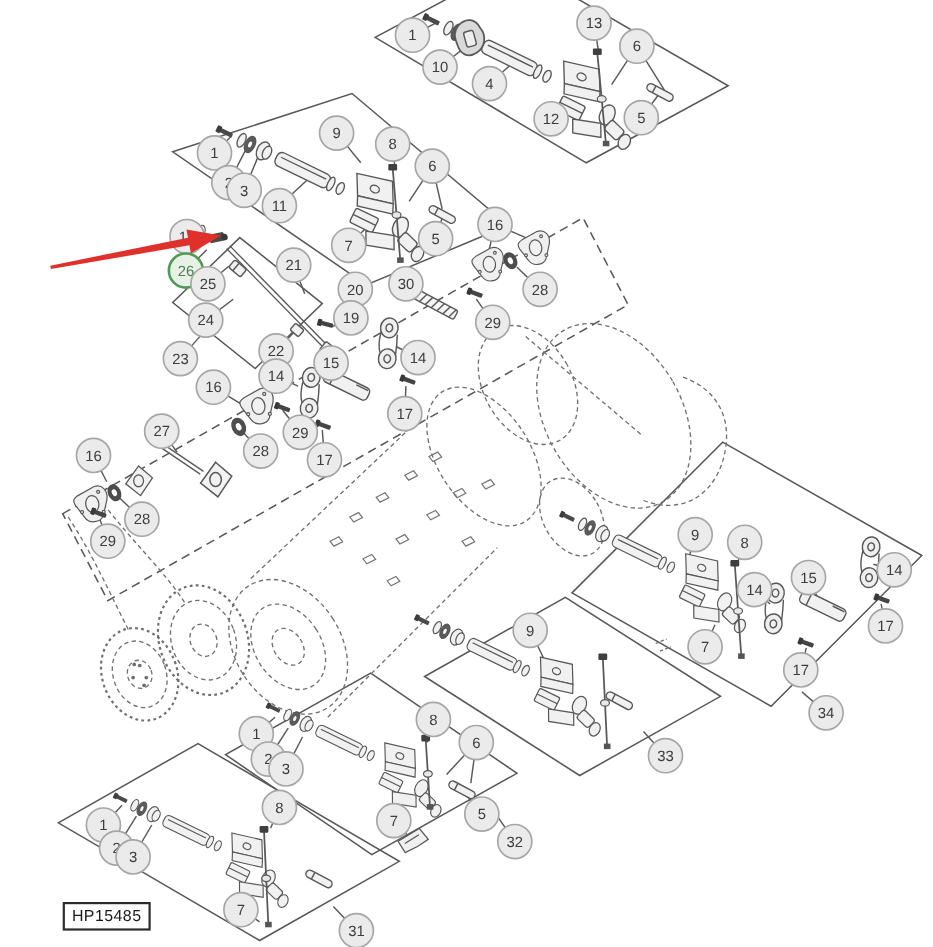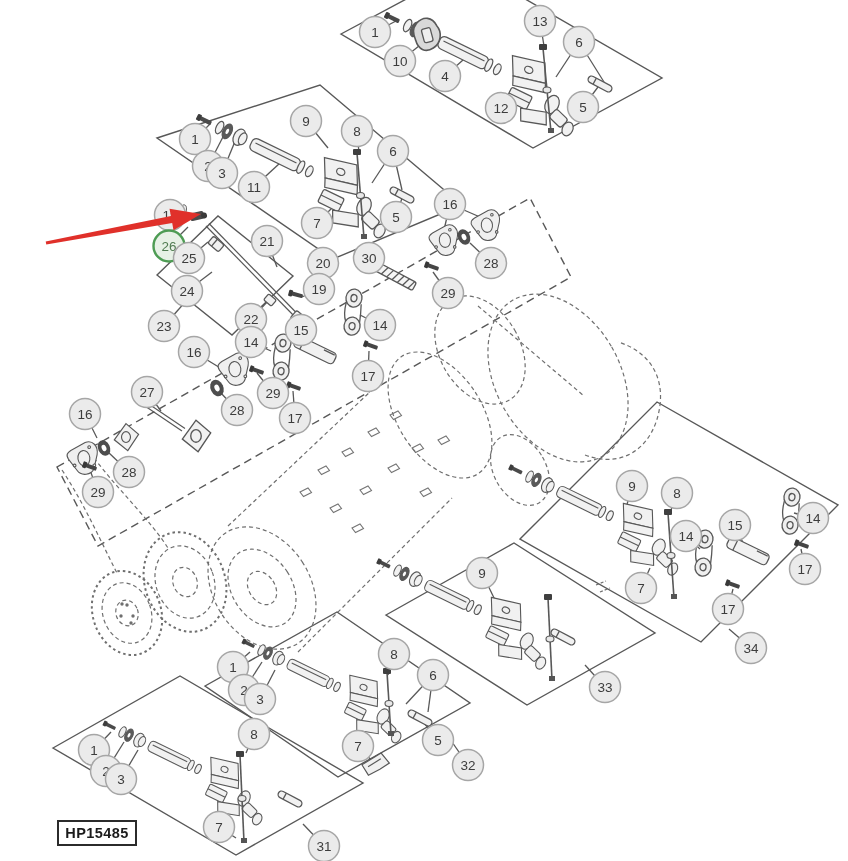--- a/index.html
+++ b/index.html
@@ -1,21 +1,21 @@
 <!DOCTYPE html>
 <html><head>
 <meta charset="utf-8">
 <style>
   html,body{margin:0;padding:0;background:#fff;}
   .stage{position:relative;width:848px;height:861px;background:#ffffff;overflow:hidden;
          font-family:"Liberation Sans",sans-serif;}
   .stage svg{position:absolute;left:0;top:0;}
   svg text{font-family:"Liberation Sans",sans-serif;}
   .plate{position:absolute;left:57px;top:820px;width:76px;height:22px;border:2px solid #2b2b2b;
-         background:#fff;color:#1b1b1b;font-size:14.5px;font-weight:bold;letter-spacing:.4px;
+         background:#fff;color:#1b1b1b;font-size:14.5px;font-weight:normal;letter-spacing:.4px;
          display:flex;align-items:center;justify-content:center;}
 </style>
 </head>
 <body>
 
 <div class="stage">
   <div id="svg-wrap">
       <svg width="848" height="861" viewBox="0 0 848 861" xmlns="http://www.w3.org/2000/svg">
         <polygon points="341,34 468,-34 662,78 533,148" fill="none" stroke="#585858" stroke-width="1.4"></polygon>
         <polygon points="157,138 320,85 462,205 333,259" fill="none" stroke="#585858" stroke-width="1.4"></polygon>

